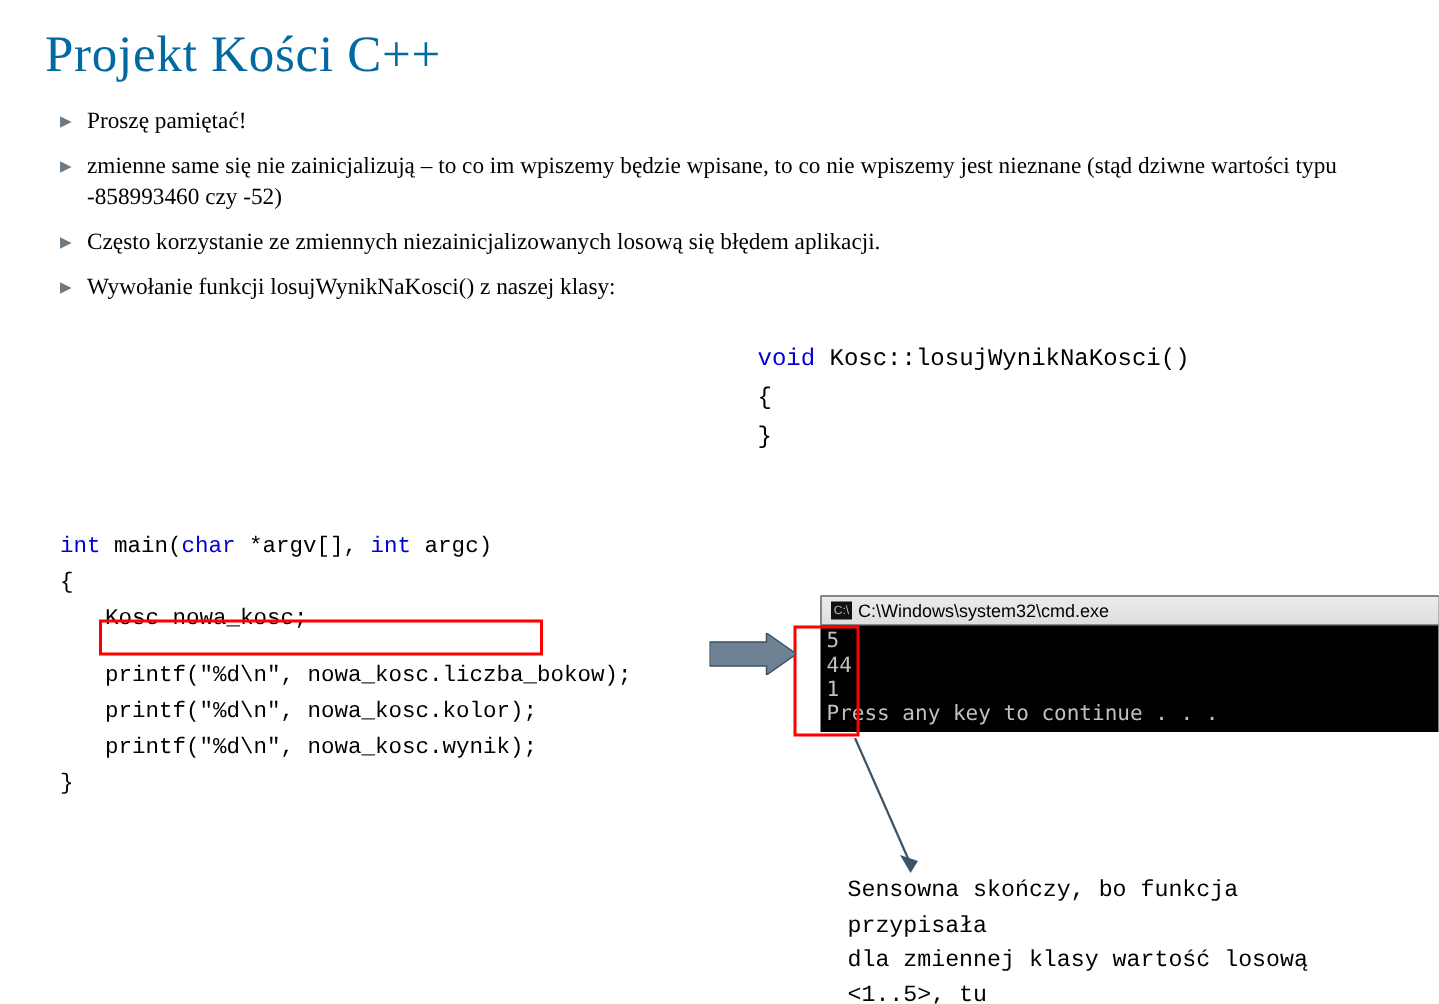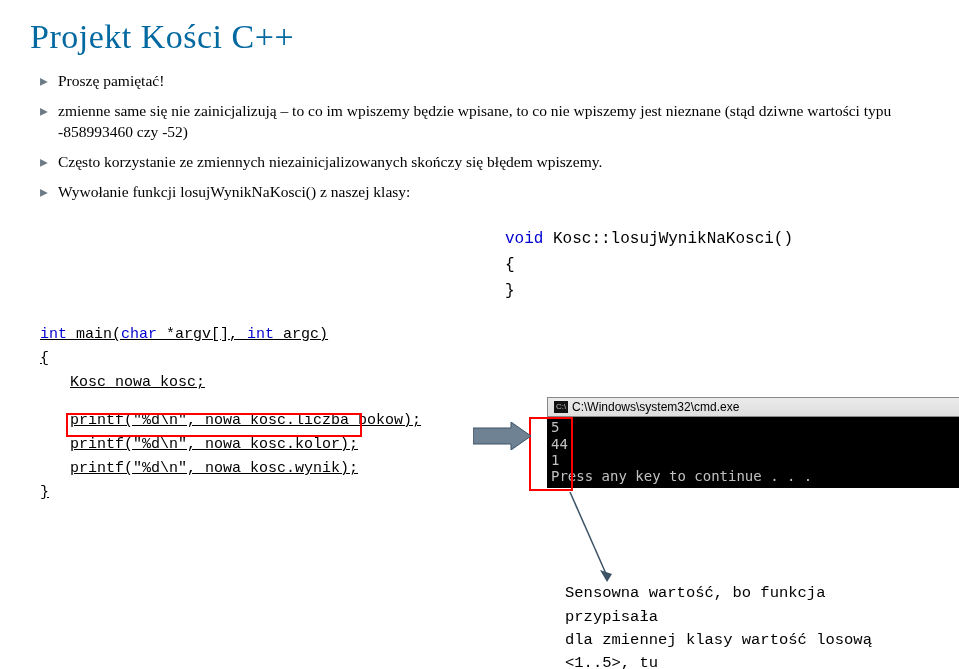--- a/index.html
+++ b/index.html
@@ -38,23 +38,22 @@
   .code-area {
     position: relative;
     margin-top: 35px;
     font-family: Consolas, "Courier New", monospace;
     font-size: 15px;
   }
 
   .code-left {
     position: absolute;
     left: 10px;
-    top: 86px;
+    top: 116px;
     line-height: 1.6;
-    text-decoration: underline;
   }
   .code-left .indent { padding-left: 30px; }
   .kw-type { color: #0000d0; }
 
   .code-right {
     position: absolute;
     left: 475px;
     top: -10px;
     font-size: 16px;
     line-height: 1.6;
@@ -151,21 +150,21 @@
   <div class="bullet">
     <span class="bullet-marker">▸</span>
     <span class="bullet-text">Proszę pamiętać!</span>
   </div>
   <div class="bullet">
     <span class="bullet-marker">▸</span>
     <span class="bullet-text">zmienne same się nie zainicjalizują – to co im wpiszemy będzie wpisane, to co nie wpiszemy jest nieznane (stąd dziwne wartości typu -858993460 czy -52)</span>
   </div>
   <div class="bullet">
     <span class="bullet-marker">▸</span>
-    <span class="bullet-text">Często korzystanie ze zmiennych niezainicjalizowanych skończy się błędem wpiszemy.</span>
+    <span class="bullet-text">Często korzystanie ze zmiennych niezainicjalizowanych losową się błędem aplikacji.</span>
   </div>
   <div class="bullet">
     <span class="bullet-marker">▸</span>
     <span class="bullet-text">Wywołanie funkcji losujWynikNaKosci() z naszej klasy:</span>
   </div>
 </div>
 
 <div class="code-area">
 
   <div class="code-left">
@@ -211,18 +210,18 @@
   </div>
 
   <div class="arrow-line">
     <svg width="60" height="90" viewBox="0 0 60 90">
       <line x1="8" y1="0" x2="45" y2="84" stroke="#3c5366" stroke-width="1.5"></line>
       <polygon points="45,90 38,78 50,82" fill="#3c5366"></polygon>
     </svg>
   </div>
 
   <div class="caption">
-    <div>Sensowna wartość, bo funkcja przypisała</div>
+    <div>Sensowna skończy, bo funkcja przypisała</div>
     <div>dla zmiennej klasy wartość losową &lt;1..5&gt;, tu</div>
 
   </div>
 
 </div>
 
 </body></html>

